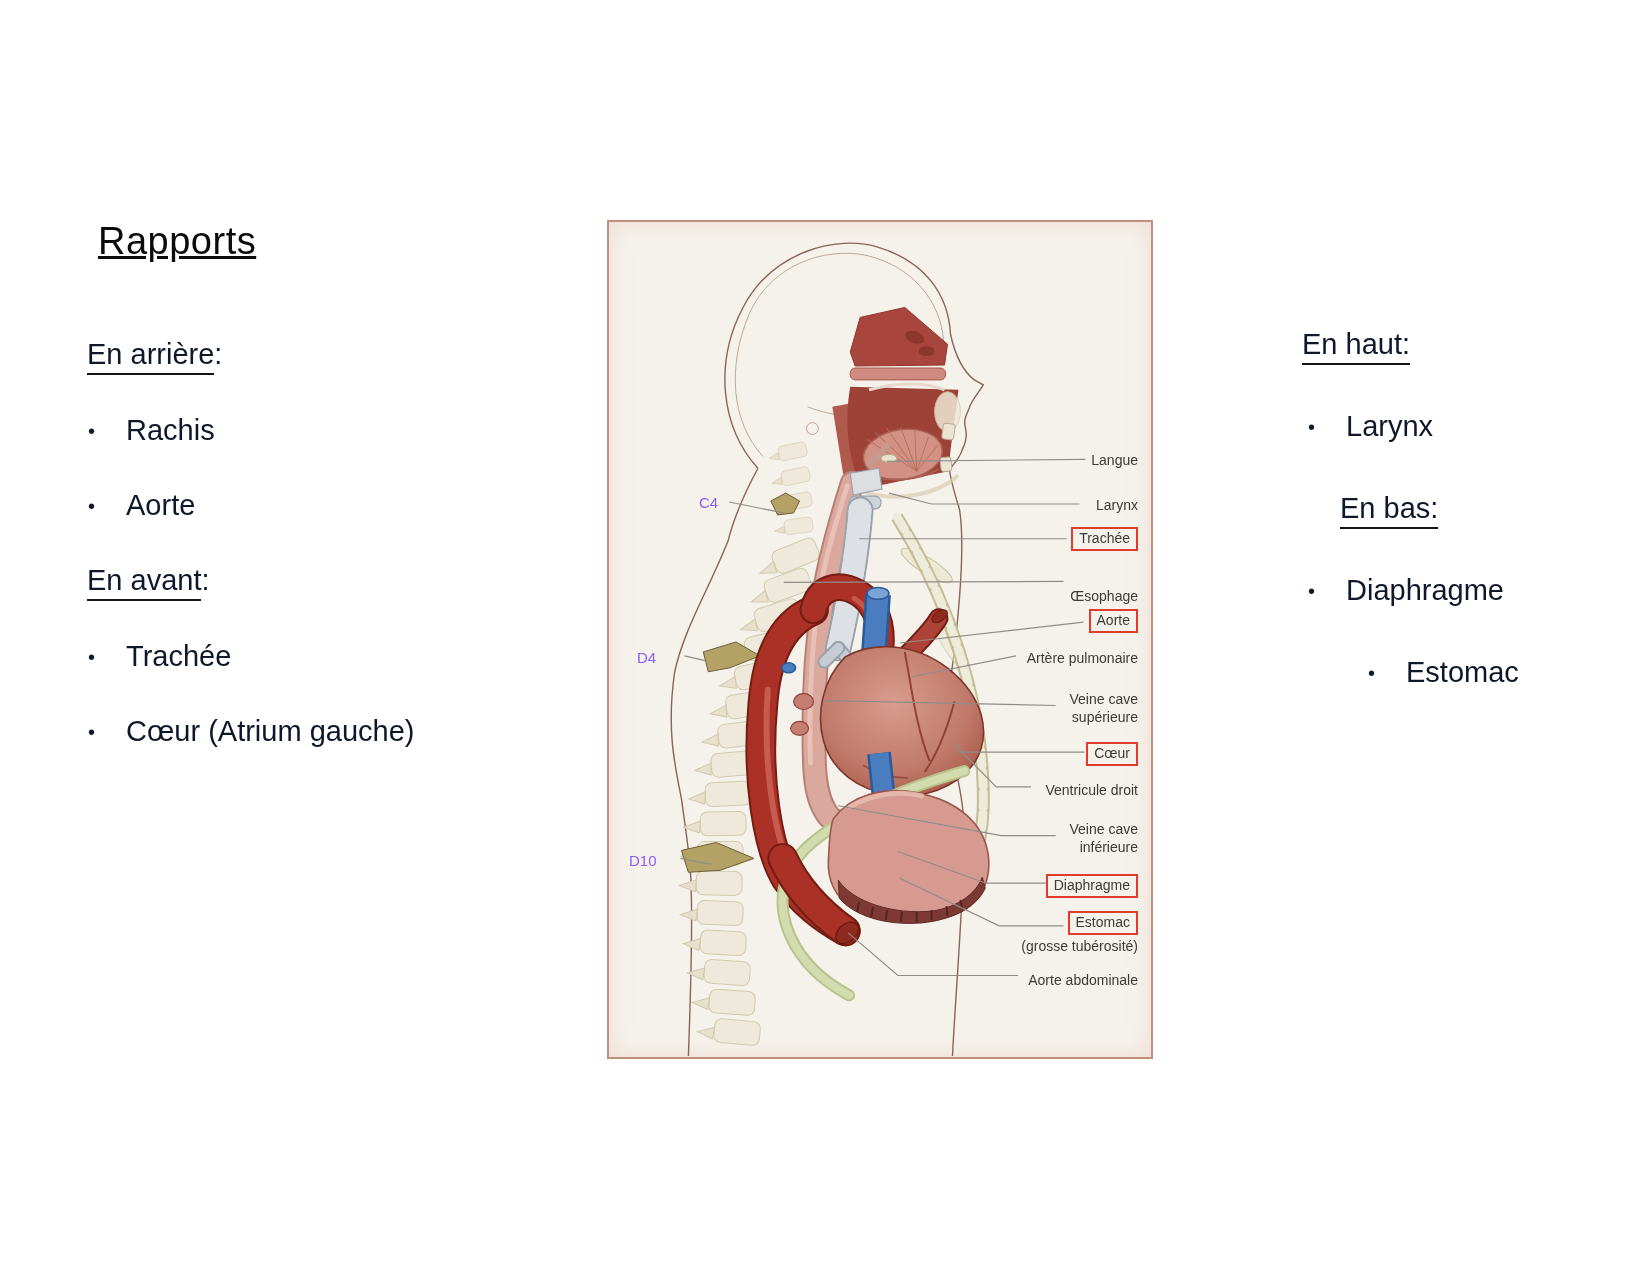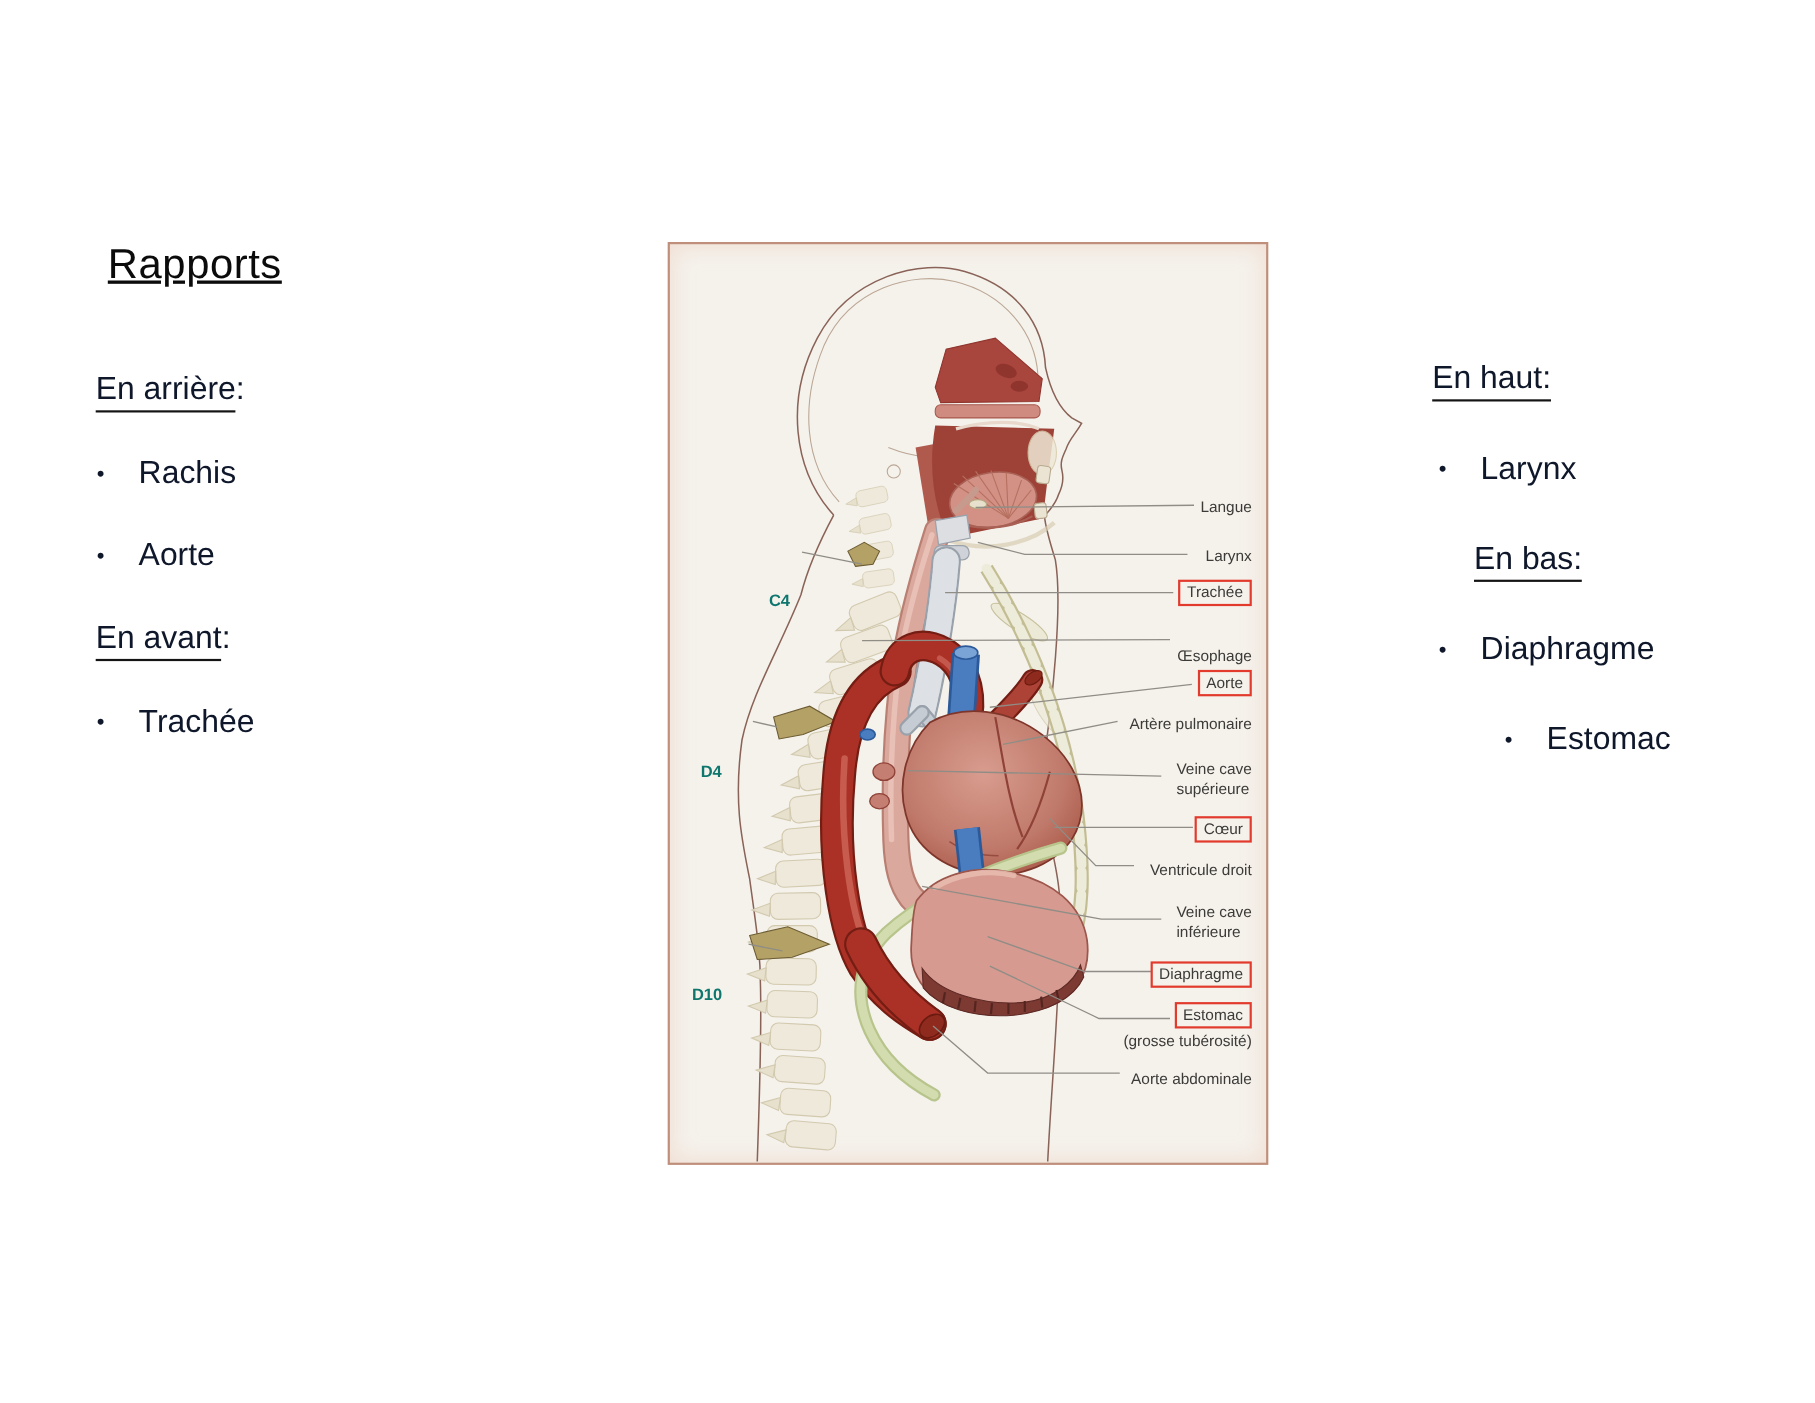--- a/index.html
+++ b/index.html
@@ -6,37 +6,38 @@
   .slide{position:relative;width:1650px;height:1275px;background:#ffffff;overflow:hidden;
          font-family:"Liberation Sans", sans-serif;color:#111;}
   .title{position:absolute;left:98px;top:220px;font-size:38px;font-weight:400;margin:0;color:#0b0b0b;letter-spacing:.5px;text-decoration:underline;}
   .txt{position:absolute;font-size:29px;color:#0f172a;white-space:nowrap;}
   .hd .u{border-bottom:2.5px solid #141414;padding-bottom:2px;display:inline-block;}
   .li .b{display:inline-block;width:38px;font-size:20px;vertical-align:2px;}
   
   .fig{position:absolute;left:607px;top:220px;width:546px;height:839px;background:#f5f2ec;
        border:2px solid #c08f7c;box-sizing:border-box;box-shadow:inset 0 0 22px rgba(232,178,156,.35);}
   .fig svg{position:absolute;left:0;top:0;width:100%;height:100%;}
-  .fig-label{position:absolute;right:13px;font-size:14px;line-height:1.3;
+  .fig-label{position:absolute;right:13px;text-align:right;font-size:14px;line-height:1.3;
              color:#3c3b38;white-space:pre-line;}
   .fig-label.boxed{border:2px solid #e23a2c;padding:1px 6px;line-height:1.25;}
-  .vlabel{position:absolute;font-size:15px;font-weight:700;color:#0f766e;margin-top:44px;}
+  .vlabel{position:absolute;font-size:15px;font-weight:400;color:#8b5cf6;}
 </style>
 </head>
 <body>
 
 <div class="slide">
 
   <h1 class="title">Rapports</h1>
 
   <div class="txt hd" style="left:87px;top:338px"><span class="u">En arrière</span><span>:</span></div>
   <div class="txt li" style="left:88px;top:414px"><span class="b">•</span><span>Rachis</span></div>
   <div class="txt li" style="left:88px;top:489px"><span class="b">•</span><span>Aorte</span></div>
   <div class="txt hd" style="left:87px;top:564px"><span class="u">En avant</span><span>:</span></div>
   <div class="txt li" style="left:88px;top:640px"><span class="b">•</span><span>Trachée</span></div>
+  <div class="txt li" style="left:88px;top:715px"><span class="b">•</span><span>Cœur (Atrium gauche)</span></div>
 
   <div class="txt hd" style="left:1302px;top:328px"><span class="u">En haut:</span></div>
   <div class="txt li" style="left:1308px;top:410px"><span class="b">•</span><span>Larynx</span></div>
   <div class="txt hd" style="left:1340px;top:492px"><span class="u">En bas:</span></div>
   <div class="txt li" style="left:1308px;top:574px"><span class="b">•</span><span>Diaphragme</span></div>
   <div class="txt li" style="left:1368px;top:656px"><span class="b">•</span><span>Estomac</span></div>
 
   <div class="fig">
     <svg viewBox="0 0 546 839">
       <defs>

